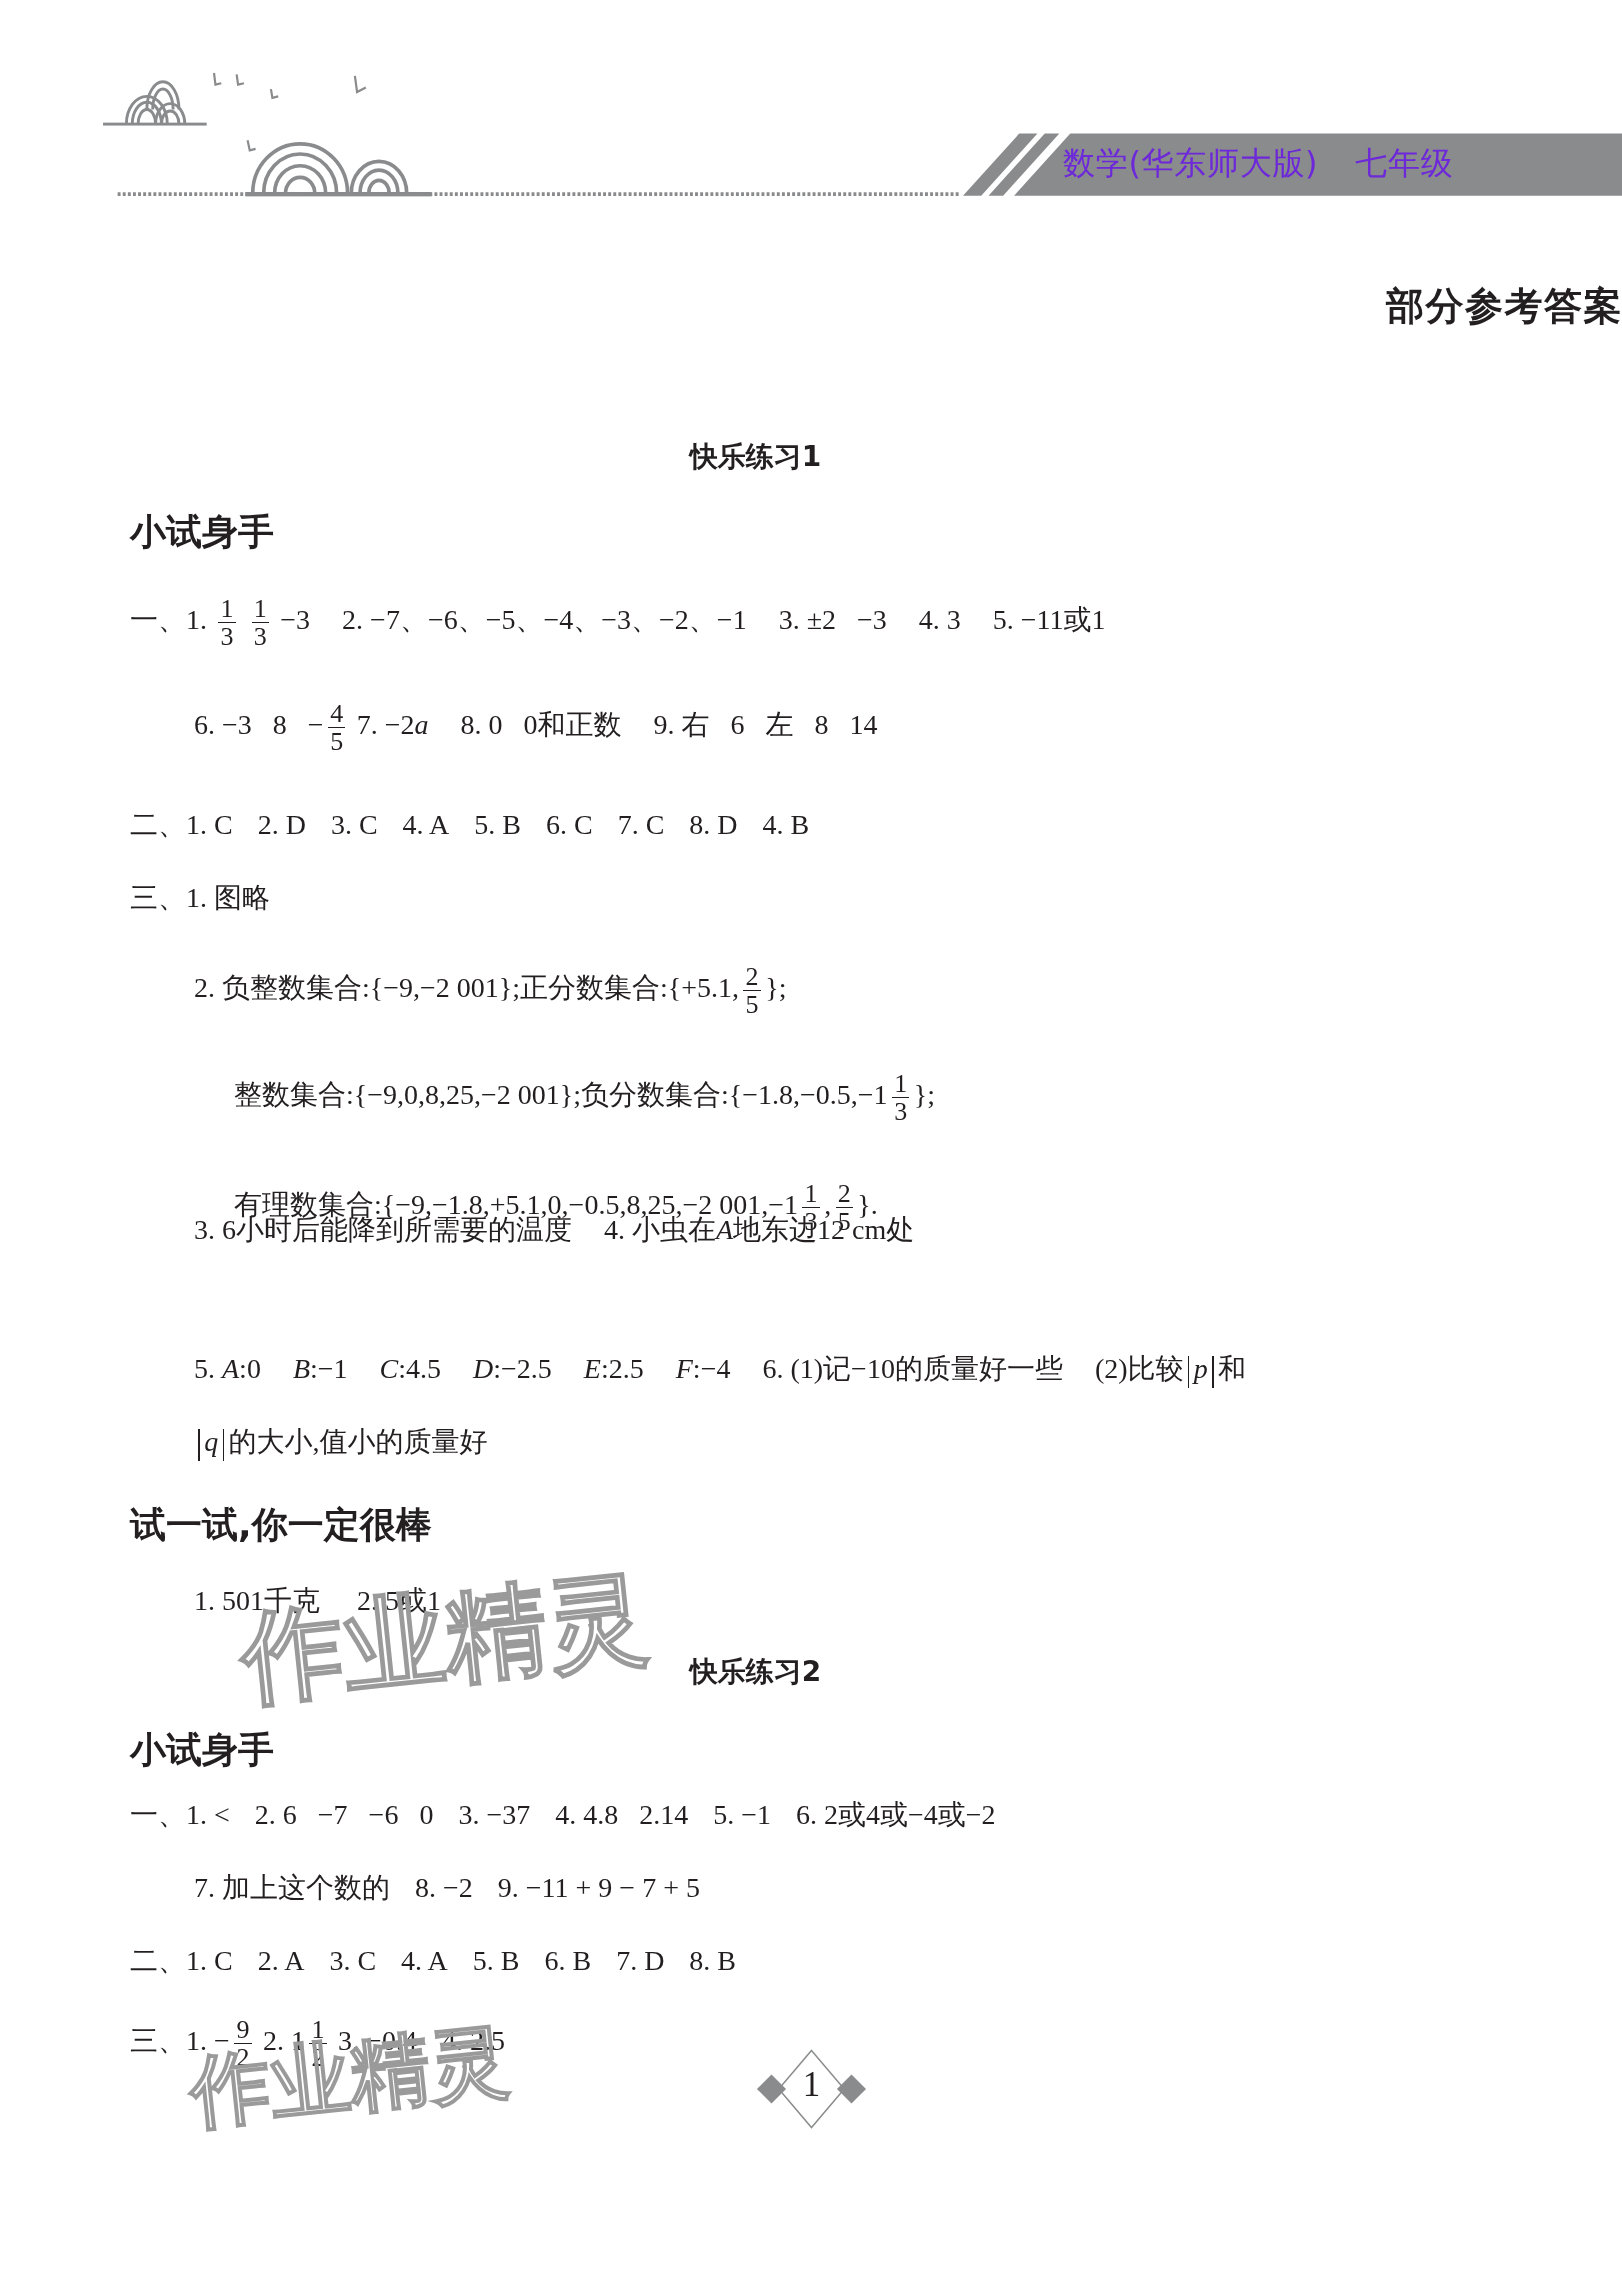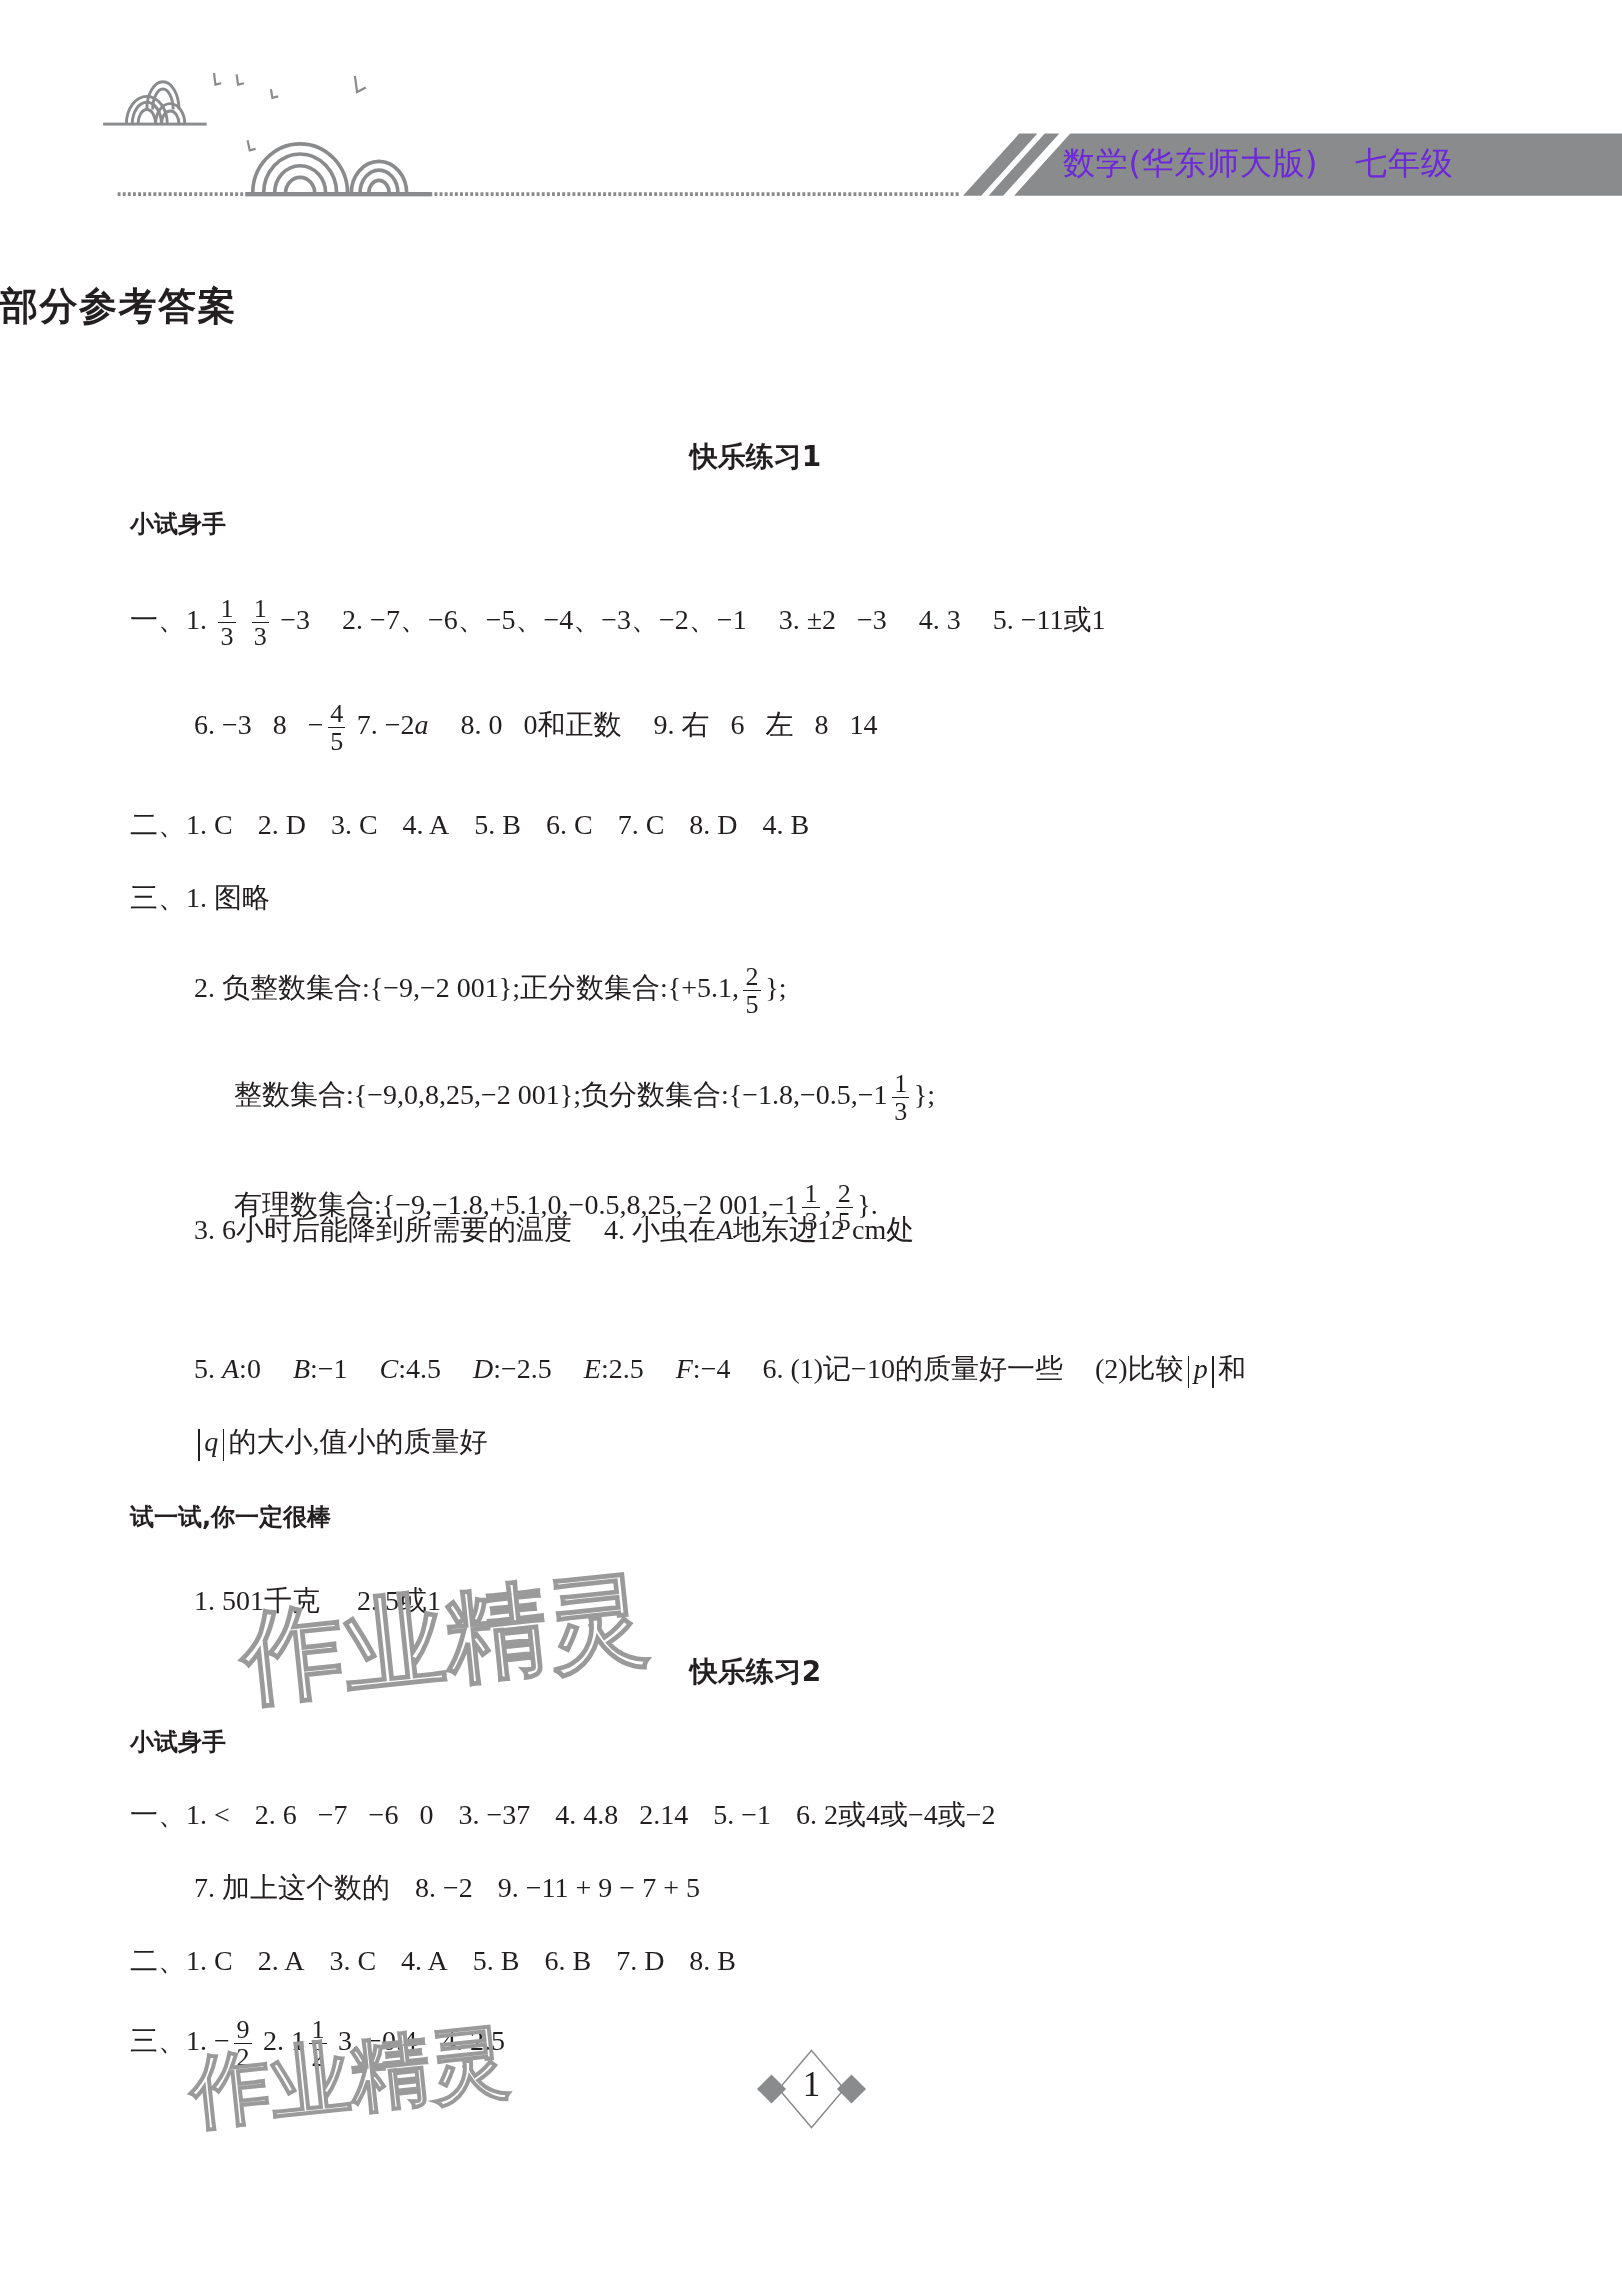--- a/index.html
+++ b/index.html
@@ -2,26 +2,26 @@
 <html style="font-size:11.7px"><head>
 <meta charset="utf-8">
 <style>
   html, body { margin: 0; padding: 0; background: #ffffff; }
   body { width: 1623px; height: 2295px; position: relative; overflow: hidden;
          font-family: "Liberation Serif", "DejaVu Serif", serif; color: #231f20; }
   .header-deco { position: absolute; left: 0; top: 0; width: 1623px; height: 219px; }
   .banner-text { position: absolute; left: 1063px; top: 142px; font-family: "DejaVu Sans", sans-serif;
                  font-size: 32px; color: #6d28d9; letter-spacing: 0.7px; }
   .banner-grade { margin-left: 37px; }
-  .page-title { position: absolute; left: 0; width: 1623px; top: 281px; text-align: left;
+  .page-title { position: absolute; left: 0; width: 1623px; top: 281px; text-align: right;
                 font-family: "DejaVu Sans", sans-serif; font-size: 38px; font-weight: bold; letter-spacing: 1.5px; }
   .practice-title { position: absolute; left: 0; width: 1511px; text-align: center;
                     font-family: "DejaVu Sans", sans-serif; font-size: 28px; font-weight: bold; }
   .section-head { position: absolute; left: 130px; font-family: "DejaVu Sans", sans-serif;
-                  font-size: 24px; font-weight: bold; }
+                  font-size: 36px; font-weight: bold; }
   .line { position: absolute; font-size: 28px; line-height: 1; white-space: nowrap; }
   .line .item { margin-right: 25px; }
   .frac { display: inline-flex; flex-direction: column; align-items: center; vertical-align: middle;
           font-size: 26px; line-height: 1.05; margin: 0 4.4px; }
   .frac .num { border-bottom: 1.5px solid #231f20; padding: 0 2.2px; }
   .frac .den { padding: 0 2.2px; }
   .it { font-style: italic; }
   .abs-bar { display: inline-block; width: 1.5px; height: 32px; background: #231f20; vertical-align: middle; margin: 0 4.4px; }
   .watermark { position: absolute; font-family: "DejaVu Sans", sans-serif; font-weight: bold;
                color: transparent; -webkit-text-stroke: 1.5px #9a9a9a; pointer-events: none; }

